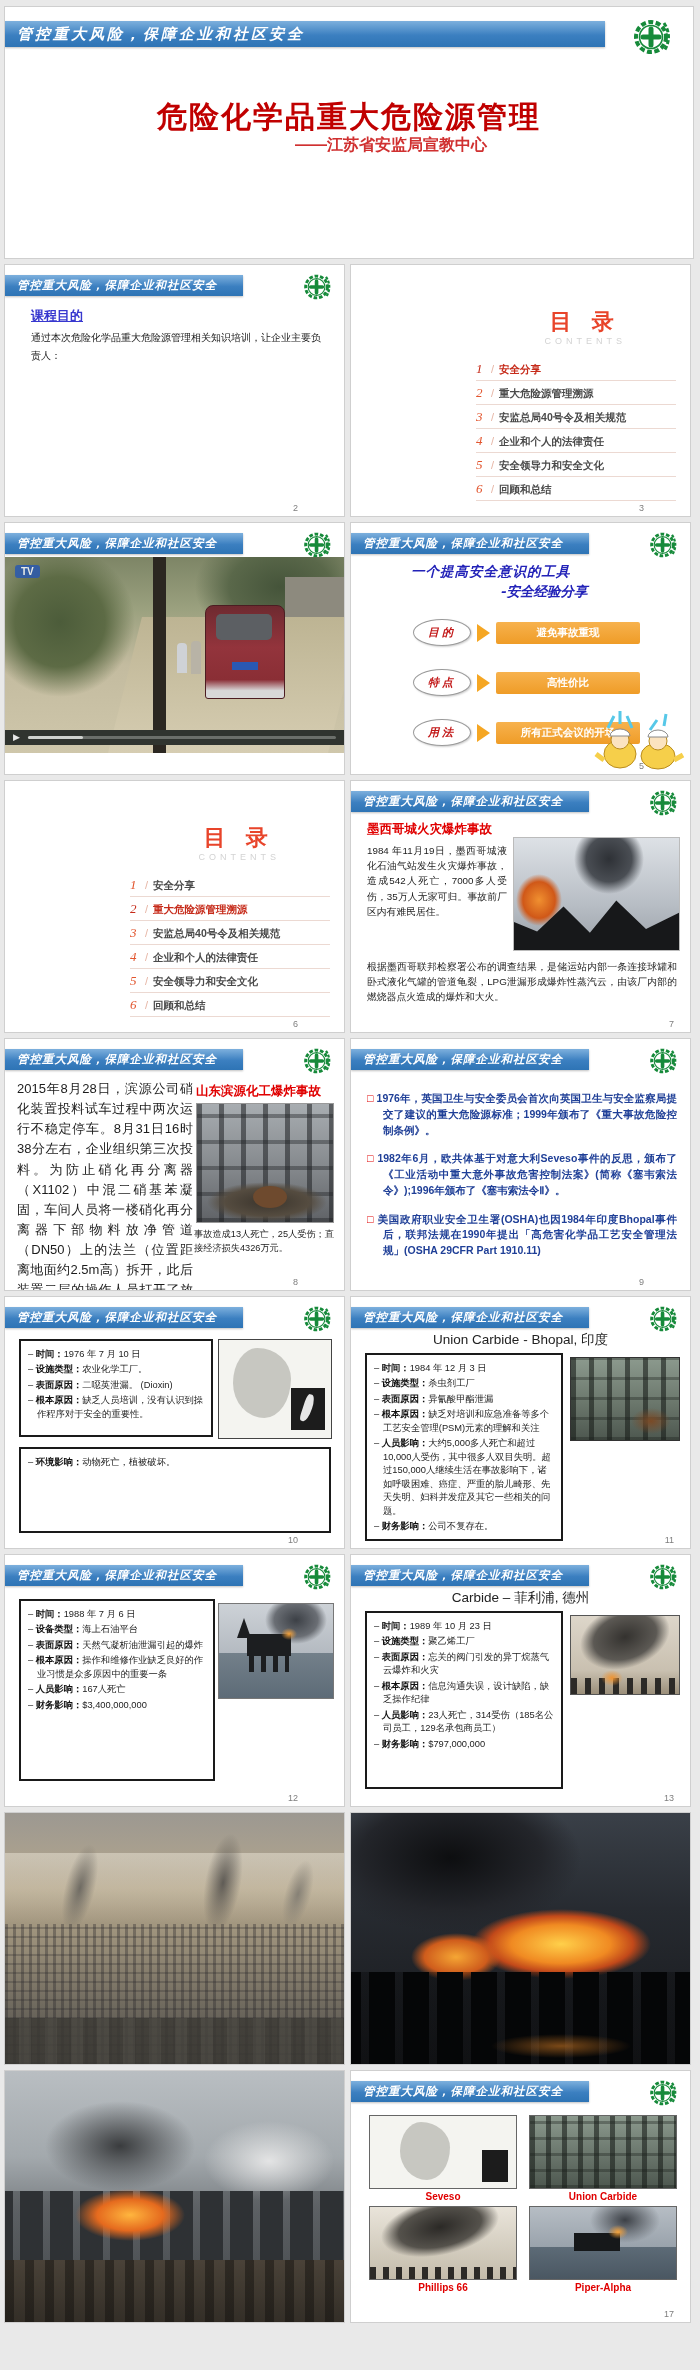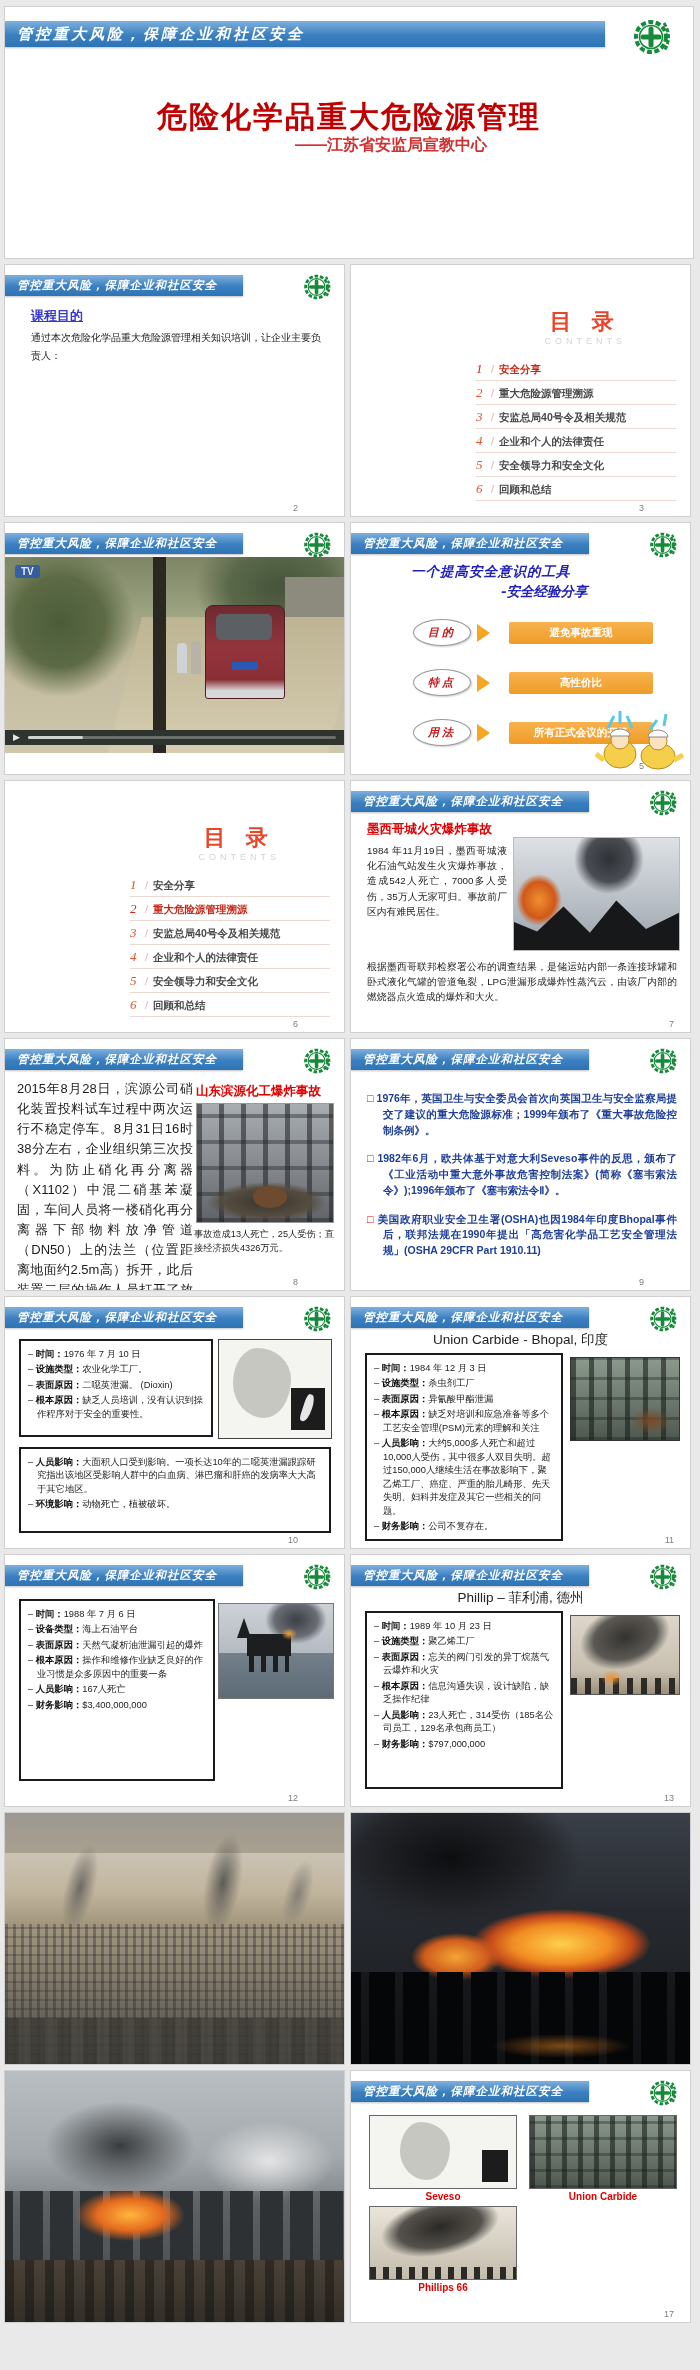--- a/index.html
+++ b/index.html
@@ -38,21 +38,21 @@
   
   .ph{position:absolute;overflow:hidden;}
   .abs{position:absolute;}
   
   .s5-t1{position:absolute;top:40px;left:60px;color:#2222b8;font-size:13.5px;font-weight:bold;font-style:italic;font-family:"DejaVu Serif",serif;letter-spacing:1px;}
   .s5-t2{position:absolute;top:60px;left:150px;color:#2222b8;font-size:13.5px;font-weight:bold;font-style:italic;font-family:"DejaVu Serif",serif;}
   .s5-row{position:absolute;left:62px;display:flex;align-items:center;}
   .s5-ell{width:56px;height:25px;border:1px solid #9a9a9a;border-radius:50%;background:#fff;color:#c21717;font-weight:bold;font-size:11px;
           display:flex;align-items:center;justify-content:center;letter-spacing:3px;font-family:"DejaVu Serif",serif;font-style:italic;box-shadow:1px 1px 2px rgba(0,0,0,.2);}
   .s5-arrow{width:0;height:0;border-top:9px solid transparent;border-bottom:9px solid transparent;border-left:13px solid #f5a623;margin-left:6px;}
-  .s5-box{margin-left:19px;min-width:128px;background:linear-gradient(180deg,#f7b24e,#ef9c27);color:#fff;font-size:10.5px;font-weight:bold;
+  .s5-box{margin-left:6px;min-width:128px;background:linear-gradient(180deg,#f7b24e,#ef9c27);color:#fff;font-size:10.5px;font-weight:bold;
           text-align:center;padding:4px 8px;border-radius:2px;}
   
   .red-title{color:#e00000;font-weight:bold;font-size:12.5px;}
   .body-txt{font-size:9.8px;color:#1c1c1c;line-height:1.55;text-align:justify;}
   
   .sq{font-size:10.5px;font-weight:bold;color:#1f3f97;line-height:1.5;margin:0 0 13px;padding-left:16px;text-indent:-16px;text-align:justify;}
   .sq::before{content:"□  ";color:#e00000;}
   
   .bbox{position:absolute;border:2px solid #1a1a1a;background:#fff;padding:5px 7px;box-sizing:border-box;}
   .kv{font-size:9.3px;color:#222;line-height:1.45;margin:2px 0;padding-left:9px;text-indent:-9px;}
@@ -311,38 +311,37 @@
         <div class="kv"><b>表面原因：</b><span>二噁英泄漏。 (Dioxin)</span></div>
         <div class="kv"><b>根本原因：</b><span>缺乏人员培训，没有认识到操作程序对于安全的重要性。</span></div>
       </div>
       <div class="ph" style="right:12px;top:42px;width:112px;height:98px;border:1px solid #444;background:#f4f4f0;">
         <div class="abs" style="left:14px;top:8px;width:58px;height:70px;background:#c7c7c1;border-radius:42% 58% 46% 54%/50% 44% 56% 50%;"></div>
         <div class="abs" style="right:6px;bottom:8px;width:34px;height:42px;background:#1c1c1c;">
           <div class="abs" style="left:12px;top:6px;width:9px;height:28px;background:#e6e6e6;border-radius:40% 60% 70% 30%;transform:rotate(18deg);"></div>
         </div>
       </div>
       <div class="bbox" style="left:14px;top:150px;width:312px;height:86px;">
-        <div class="kv"><b>人员影响：</b><span>大面积人口受到影响。一项长达10年的二噁英泄漏跟踪研究指出该地区受影响人群中的白血病、淋巴瘤和肝癌的发病率大大高于其它地区。</span></div>
         <div class="kv"><b>环境影响：</b><span>动物死亡，植被破坏。</span></div>
       </div>
       <div class="pg">10</div>
     </section>
 
     <section class="slide">
       <div class="hdr">管控重大风险，保障企业和社区安全</div>
       <svg class="logo">
           <use href="#logo"></use>
         </svg>
       <div class="mid-title">Union Carbide - Bhopal, 印度</div>
       <div class="bbox" style="left:14px;top:56px;width:198px;height:188px;">
         <div class="kv"><b>时间：</b><span>1984 年 12 月 3 日</span></div>
         <div class="kv"><b>设施类型：</b><span>杀虫剂工厂</span></div>
         <div class="kv"><b>表面原因：</b><span>异氰酸甲酯泄漏</span></div>
         <div class="kv"><b>根本原因：</b><span>缺乏对培训和应急准备等多个工艺安全管理(PSM)元素的理解和关注</span></div>
-        <div class="kv"><b>人员影响：</b><span>大约5,000多人死亡和超过10,000人受伤，其中很多人双目失明。超过150,000人继续生活在事故影响下，聚乙烯工厂、癌症、严重的胎儿畸形、先天失明、妇科并发症及其它一些相关的问题。</span></div>
+        <div class="kv"><b>人员影响：</b><span>大约5,000多人死亡和超过10,000人受伤，其中很多人双目失明。超过150,000人继续生活在事故影响下，诸如呼吸困难、癌症、严重的胎儿畸形、先天失明、妇科并发症及其它一些相关的问题。</span></div>
         <div class="kv"><b>财务影响：</b><span>公司不复存在。</span></div>
       </div>
       <div class="ph" style="right:10px;top:60px;width:108px;height:82px;border:1px solid #333;background:linear-gradient(180deg,#8c9a8e 0%,#6b776c 55%,#4d574f 100%);">
         <div class="abs" style="left:0;top:0;width:108px;height:82px;background:repeating-linear-gradient(90deg,rgba(25,30,26,.6) 0 5px,transparent 5px 18px),repeating-linear-gradient(0deg,rgba(25,30,26,.35) 0 3px,transparent 3px 20px);"></div>
         <div class="abs" style="right:8px;bottom:6px;width:40px;height:26px;background:radial-gradient(closest-side,#7a4a26,transparent);"></div>
       </div>
       <div class="pg" style="right:16px;">11</div>
     </section>
   </div>
 
@@ -368,21 +367,21 @@
         <div class="abs" style="left:62px;top:24px;width:16px;height:12px;background:radial-gradient(closest-side,#f3a13a,transparent);"></div>
       </div>
       <div class="pg">12</div>
     </section>
 
     <section class="slide">
       <div class="hdr">管控重大风险，保障企业和社区安全</div>
       <svg class="logo">
           <use href="#logo"></use>
         </svg>
-      <div class="mid-title">Phillip – 菲利浦, 德州</div>
+      <div class="mid-title">Carbide – 菲利浦, 德州</div>
       <div class="bbox" style="left:14px;top:56px;width:198px;height:178px;">
         <div class="kv"><b>时间：</b><span>1989 年 10 月 23 日</span></div>
         <div class="kv"><b>设施类型：</b><span>聚乙烯工厂</span></div>
         <div class="kv"><b>表面原因：</b><span>忘关的阀门引发的异丁烷蒸气云爆炸和火灾</span></div>
         <div class="kv"><b>根本原因：</b><span>信息沟通失误，设计缺陷，缺乏操作纪律</span></div>
         <div class="kv"><b>人员影响：</b><span>23人死亡，314受伤（185名公司员工，129名承包商员工）</span></div>
         <div class="kv"><b>财务影响：</b><span>$797,000,000</span></div>
       </div>
       <div class="ph" style="right:10px;top:60px;width:108px;height:78px;border:1px solid #555;background:linear-gradient(180deg,#ddd6ca 0%,#c9c0b0 70%,#9b8f7a 100%);">
         <div class="abs" style="left:8px;top:-10px;width:92px;height:62px;background:radial-gradient(closest-side,#34322f,#5c5954 70%,transparent);border-radius:50%;transform:rotate(-18deg);"></div>
@@ -446,18 +445,26 @@
           </div>
           <figcaption>Union Carbide</figcaption>
         </figure>
         <figure>
           <div class="tile" style="background:linear-gradient(180deg,#e9e4da,#c4bcab);">
             <div class="abs" style="left:10px;top:-8px;width:120px;height:56px;background:radial-gradient(closest-side,#2b2926,#55524c 70%,transparent);border-radius:50%;transform:rotate(-12deg);"></div>
             <div class="abs" style="left:0;bottom:0;width:146px;height:12px;background:repeating-linear-gradient(90deg,#2c2a27 0 6px,transparent 6px 13px);"></div>
           </div>
           <figcaption>Phillips 66</figcaption>
         </figure>
+        <figure>
+          <div class="tile" style="background:linear-gradient(180deg,#b6bdc4 0%,#9aa3ac 55%,#5d6b77 55%,#4a5762 100%);">
+            <div class="abs" style="left:60px;top:-10px;width:70px;height:46px;background:radial-gradient(closest-side,#3c4046,transparent);border-radius:50%;"></div>
+            <div class="abs" style="left:44px;top:26px;width:46px;height:18px;background:#16181a;"></div>
+            <div class="abs" style="left:78px;top:18px;width:20px;height:14px;background:radial-gradient(closest-side,#f3a13a,transparent);"></div>
+          </div>
+          <figcaption>Piper-Alpha</figcaption>
+        </figure>
       </div>
       <div class="pg" style="right:16px;">17</div>
     </section>
   </div>
 
 </div>
 
 </body></html>

